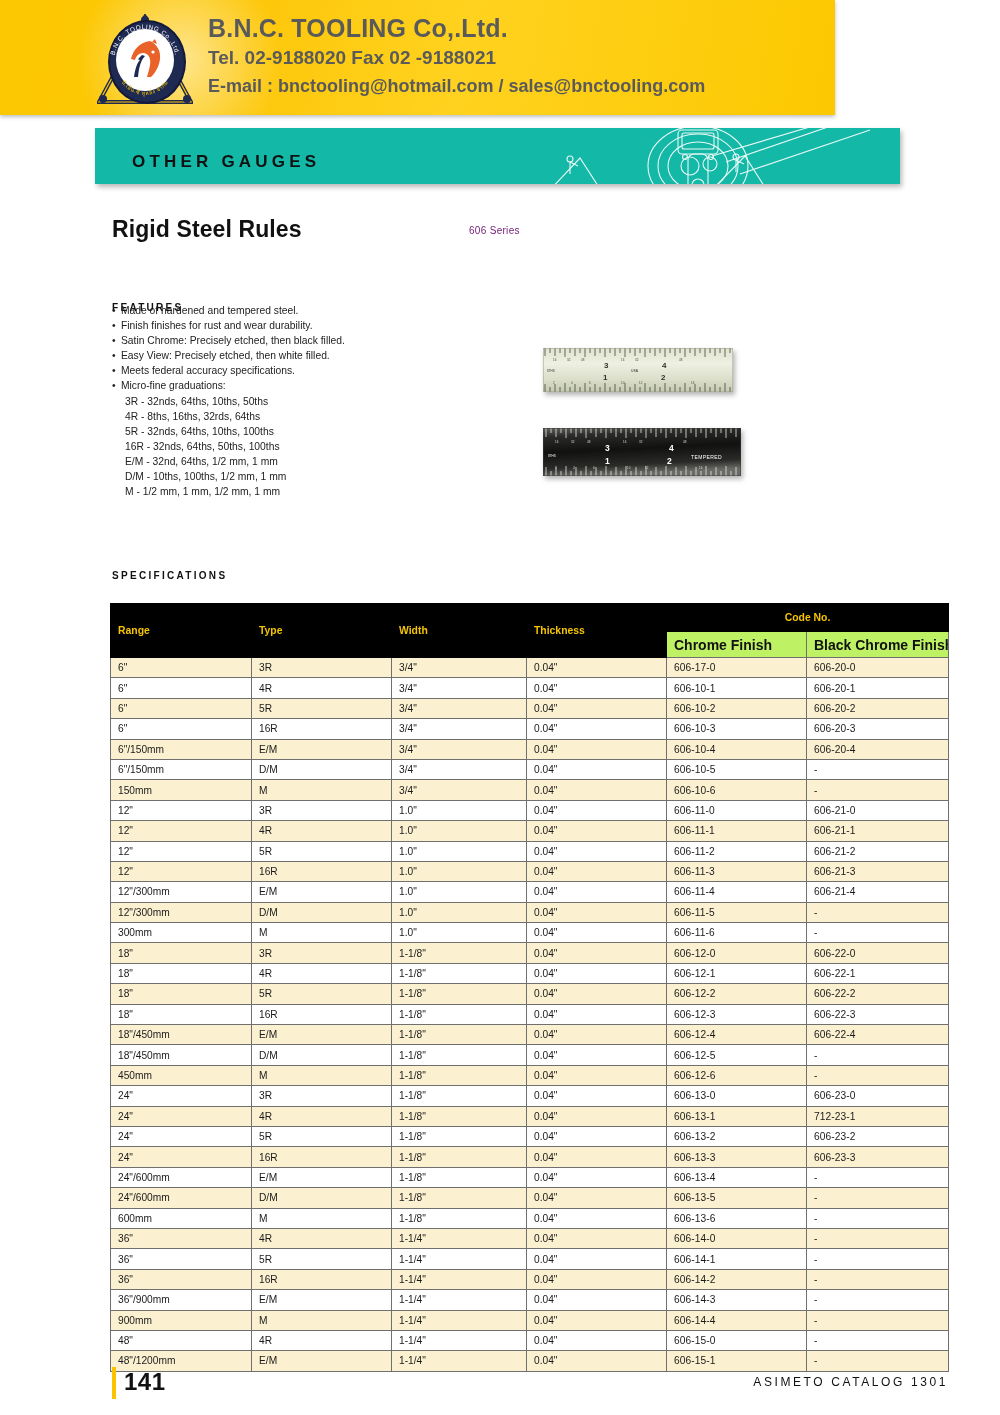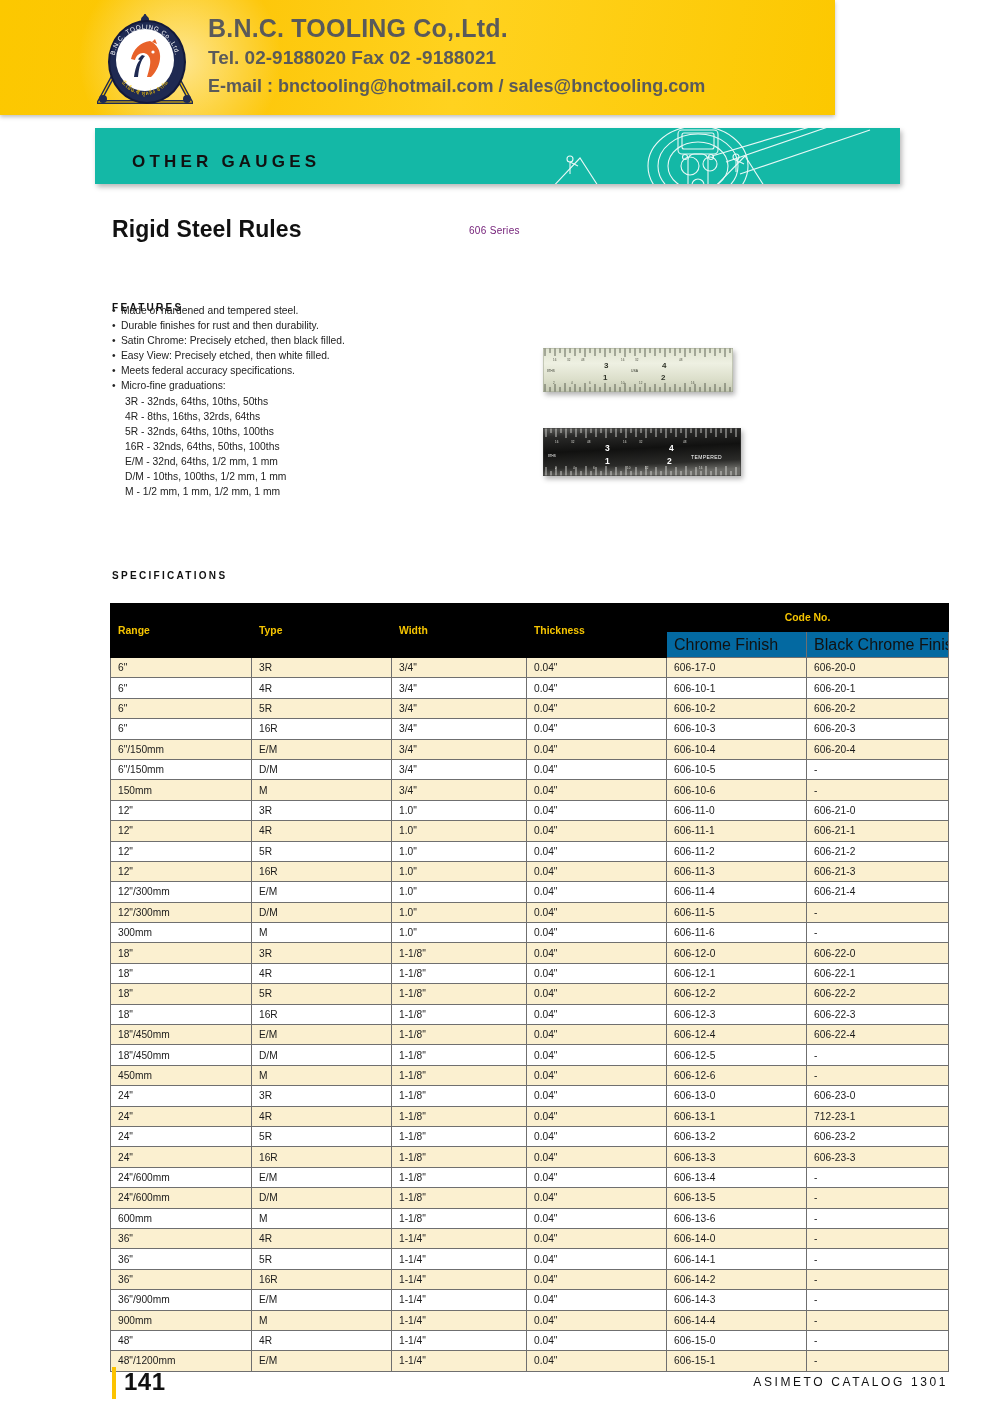--- a/index.html
+++ b/index.html
@@ -114,21 +114,21 @@
     font-weight:normal;
     vertical-align:middle;
     overflow:hidden;white-space:nowrap;
   }
   thead .hrow1 th{
     background:#000000;color:#f5c400;font-weight:bold;
     height:27px;border:1px solid #000;font-size:10.4px;
   }
   thead .hrow1 th.codehead{text-align:center;padding-left:0;}
   thead .hrow2 td{
-    background:#0369a1;height:25px;font-weight:normal;font-size:16px;color:#111;
+    background:#bef264;height:25px;font-weight:bold;font-size:14px;color:#111;
   }
   tbody tr.odd td{background:#fbf0d0;}
   tbody tr.even td{background:#ffffff;}
   td.code{font-weight:bold;letter-spacing:.1px;}
 
   
   col.c-range{width:141px;}
   col.c-type{width:140px;}
   col.c-width{width:135px;}
   col.c-thick{width:140px;}
@@ -228,21 +228,21 @@
   </svg>
   <div class="section-title">OTHER GAUGES</div>
 </div>
 
 <div class="prod-title">Rigid Steel Rules</div>
 <div class="prod-series">606 Series</div>
 
 <div class="feat-head">FEATURES</div>
 <div class="feat-list">
   <div class="li"><span class="b">•</span><span>Made of hardened and tempered steel.</span></div>
-  <div class="li"><span class="b">•</span><span>Durable finishes for rust and then durability.</span></div>
+  <div class="li"><span class="b">•</span><span>Finish finishes for rust and wear durability.</span></div>
   <div class="li"><span class="b">•</span><span>Satin Chrome: Precisely etched, then black filled.</span></div>
   <div class="li"><span class="b">•</span><span>Easy View: Precisely etched, then white filled.</span></div>
   <div class="li"><span class="b">•</span><span>Meets federal accuracy specifications.</span></div>
   <div class="li"><span class="b">•</span><span>Micro-fine graduations:</span></div>
   <div class="sub">3R - 32nds, 64ths, 10ths, 50ths</div>
   <div class="sub">4R - 8ths, 16ths, 32rds, 64ths</div>
   <div class="sub">5R - 32nds, 64ths, 10ths, 100ths</div>
   <div class="sub">16R - 32nds, 64ths, 50ths, 100ths</div>
   <div class="sub">E/M - 32nd, 64ths, 1/2 mm, 1 mm</div>
   <div class="sub">D/M - 10ths, 100ths, 1/2 mm, 1 mm</div>

